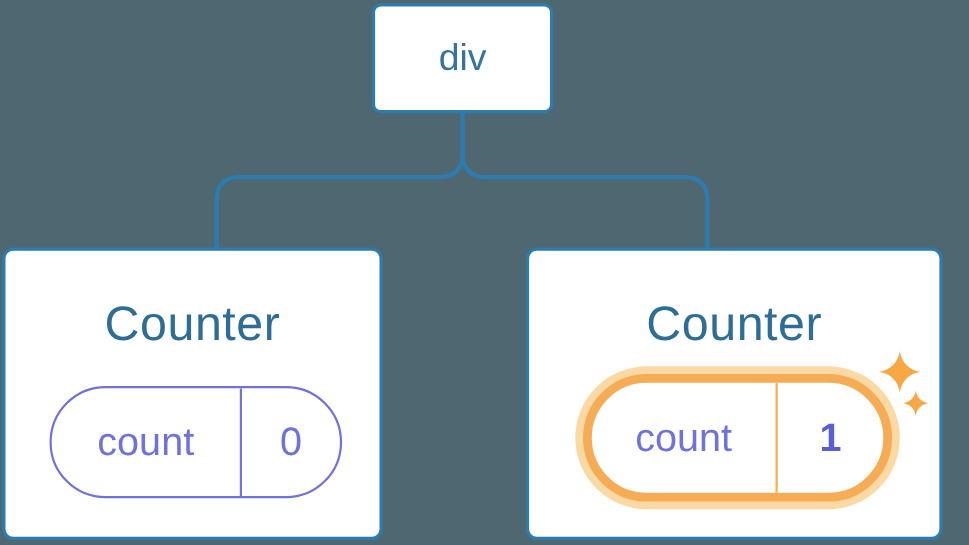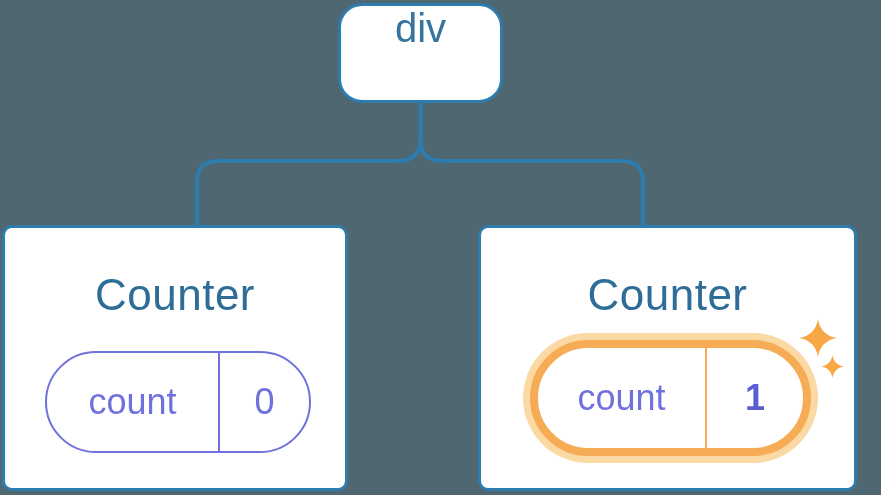--- a/index.html
+++ b/index.html
@@ -37,23 +37,23 @@
     stroke: var(--connector-blue);
     stroke-width: 4;
     stroke-linejoin: round;
   }
   .root-node {
     position: absolute;
     left: 338px; top: 3px;
     width: 165px; height: 100px;
     background: var(--card-bg);
     border: 3px solid var(--node-border);
-    border-radius: 24px;
-    display: flex; align-items: flex-start; justify-content: center;
-    font-size: 40px;
+    border-radius: 8px;
+    display: flex; align-items: center; justify-content: center;
+    font-size: 34px;
     color: var(--node-text);
     z-index: 2;
   }
   .card {
     position: absolute;
     top: 225px;
     height: 266px;
     background: var(--card-bg);
     border: 3px solid var(--node-border);
     border-radius: 10px;

